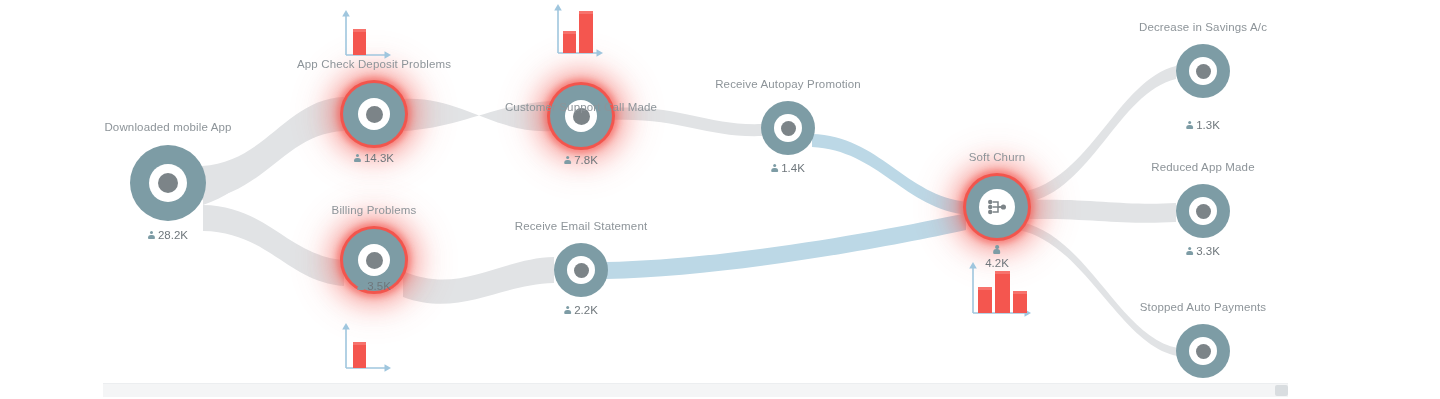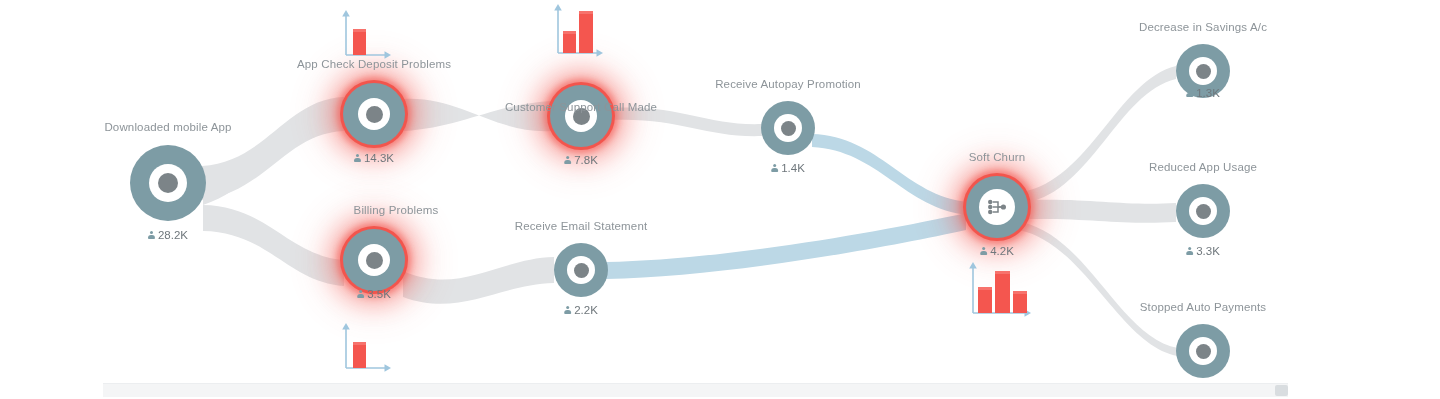--- a/index.html
+++ b/index.html
@@ -208,22 +208,22 @@
       <span>14.3K</span>
     </div>
   </div>
 
   <div class="node" style="left:374px; top:260px;">
     <div class="node-ring alert" style="width:62px;height:62px;">
       <div class="node-inner" style="width:32px;height:32px;">
         <div class="node-dot" style="width:17px;height:17px;"></div>
       </div>
     </div>
-    <div class="node-label" style="top:-56px;margin-left:22px;">Billing Problems</div>
-    <div class="node-value" style="top:28px;">
+    <div class="node-label" style="top:-56px;">Billing Problems</div>
+    <div class="node-value" style="top:20px;">
       <span class="person-icon"></span>
       <span>3.5K</span>
     </div>
   </div>
 
   <div class="node" style="left:581px; top:116px;">
     <div class="node-ring alert" style="width:62px;height:62px;">
       <div class="node-inner" style="width:32px;height:32px;">
         <div class="node-dot" style="width:17px;height:17px;"></div>
       </div>
@@ -271,46 +271,46 @@
             <circle cx="3.2" cy="13" r="2.2" fill="#7c8488"></circle>
             <circle cx="16.4" cy="8" r="2.6" fill="#7c8488"></circle>
             <path d="M5.6,3 L11,3 L11,8 L13.9,8" stroke="#7c8488" stroke-width="1.5" fill="none"></path>
             <path d="M5.6,8 L13.9,8" stroke="#7c8488" stroke-width="1.5" fill="none"></path>
             <path d="M5.6,13 L11,13 L11,8" stroke="#7c8488" stroke-width="1.5" fill="none"></path>
           </svg>
         </span>
       </div>
     </div>
     <div class="node-label" style="top:-56px;">Soft Churn</div>
-    <div class="node-value" style="top:38px;">
+    <div class="node-value" style="top:38px;flex-direction:column;">
       <span class="person-icon"></span>
       <span>4.2K</span>
     </div>
   </div>
 
   <div class="node" style="left:1203px; top:71px;">
     <div class="node-ring" style="width:54px;height:54px;">
       <div class="node-inner" style="width:28px;height:28px;">
         <div class="node-dot" style="width:15px;height:15px;"></div>
       </div>
     </div>
     <div class="node-label" style="top:-50px;">Decrease in Savings A/c</div>
-    <div class="node-value" style="top:16px;">
+    <div class="node-value" style="top:48px;">
       <span class="person-icon"></span>
       <span>1.3K</span>
     </div>
   </div>
 
   <div class="node" style="left:1203px; top:211px;">
     <div class="node-ring" style="width:54px;height:54px;">
       <div class="node-inner" style="width:28px;height:28px;">
         <div class="node-dot" style="width:15px;height:15px;"></div>
       </div>
     </div>
-    <div class="node-label" style="top:-50px;">Reduced App Usage</div>
+    <div class="node-label" style="top:-50px;">Reduced App Made</div>
     <div class="node-value" style="top:34px;">
       <span class="person-icon"></span>
       <span>3.3K</span>
     </div>
   </div>
 
   <div class="node" style="left:1203px; top:351px;">
     <div class="node-ring" style="width:54px;height:54px;">
       <div class="node-inner" style="width:28px;height:28px;">
         <div class="node-dot" style="width:15px;height:15px;"></div>

